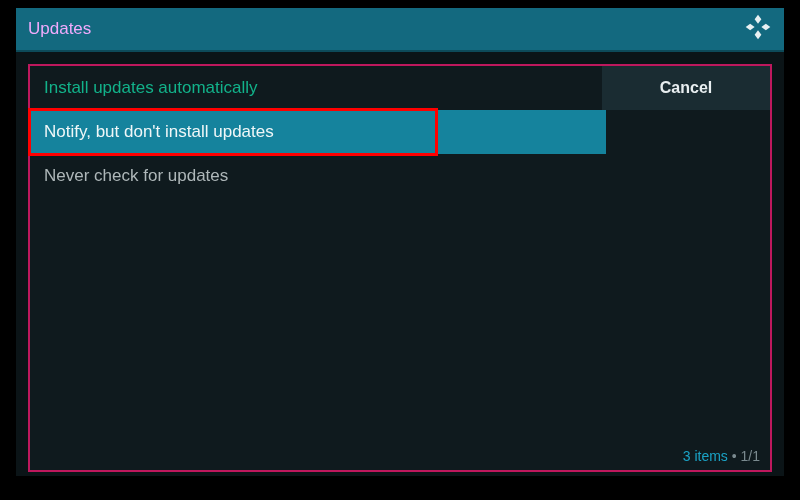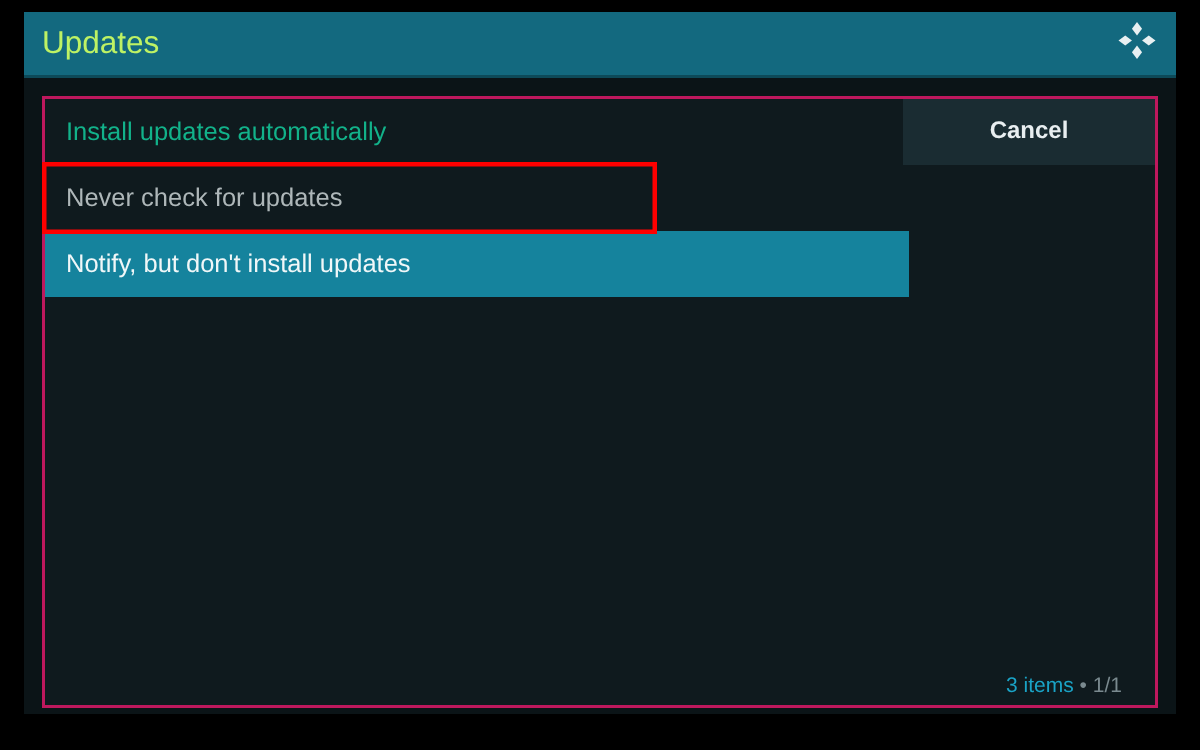--- a/index.html
+++ b/index.html
@@ -19,22 +19,22 @@
     }
     .titlebar {
       height: 44px;
       background: #13697f;
       display: flex;
       align-items: center;
       padding: 0 12px;
       border-bottom: 2px solid #0d4a59;
     }
     .titlebar-title {
-      color: #bef264;
-      font-size: 21px;
+      color: #f0abfc;
+      font-size: 17px;
       font-weight: 400;
       flex: 1;
     }
     .kodi-icon {
       width: 28px; height: 28px;
       color: #e8f0f2;
     }
     .content {
       position: absolute;
       left: 12px; top: 56px;
@@ -81,21 +81,21 @@
       align-items: center;
       justify-content: center;
       color: #e8eef0;
       font-size: 16px;
       font-weight: 600;
       background: #1a2c32;
       cursor: pointer;
     }
     .status {
       position: absolute;
-      right: 22px; bottom: 6px;
+      right: 10px; bottom: 6px;
       font-size: 14px;
       color: #1aa3c6;
     }
     .status .muted { color: #7a8a8f; }
   </style>
 </head>
 <body>
 
 <div class="dialog">
 
@@ -112,25 +112,25 @@
       </svg>
     </span>
   </div>
 
   <div class="content">
 
     <div class="options">
       <div class="option current">
         <span>Install updates automatically</span>
       </div>
+      <div class="option selected">
+        <span>Notify, but don't install updates</span>
+      </div>
       <div class="option plain">
         <span>Never check for updates</span>
-      </div>
-      <div class="option selected">
-        <span>Notify, but don't install updates</span>
       </div>
       <div class="highlight-box" style="left:-2px; top:42px; width:410px; height:48px;"></div>
     </div>
 
     <div class="side-buttons">
       <div class="side-btn">
         <span>Cancel</span>
       </div>
     </div>
 

